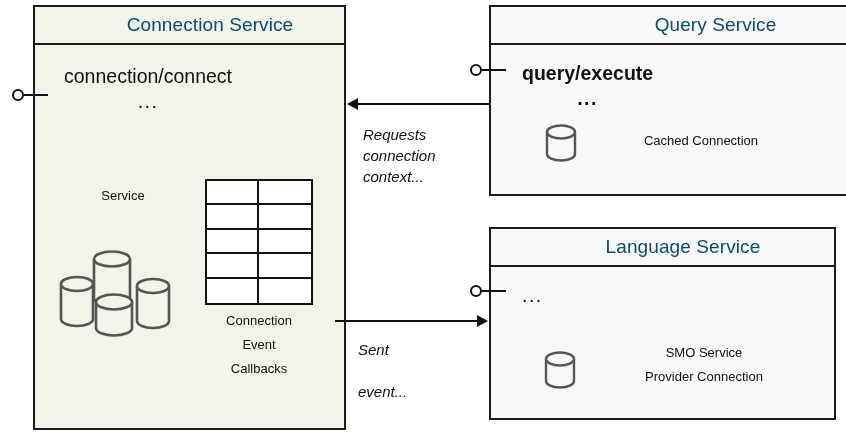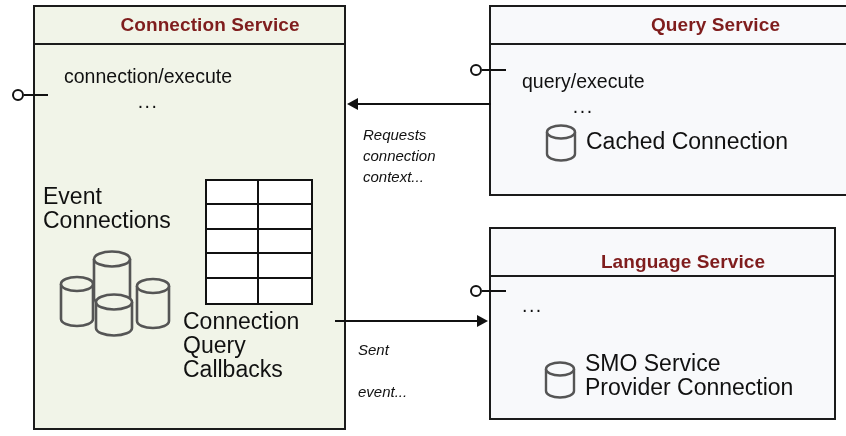--- a/index.html
+++ b/index.html
@@ -29,23 +29,23 @@
   }
   .box.olive { background: #f1f4e8; }
 
   .box-header {
     box-sizing: border-box;
     width: 100%;
     border-bottom: 2px solid #1b1b1b;
     display: flex;
     align-items: center;
     justify-content: center;
-    font-weight: bold;
+    font-weight: normal;
     font-size: 19px;
-    color: #7f1d1d;
+    color: #0c4a6e;
     letter-spacing: .1px;
     padding-left: 41px;
   }
   .box-body {
     position: relative;
     width: 100%;
     height: calc(100% - 38px);
   }
 
   
@@ -57,23 +57,23 @@
     white-space: nowrap;
   }
   .op-list .ellipsis {
     display: block;
     text-align: center;
     letter-spacing: 1.5px;
   }
   .centered-label {
     position: absolute;
     color: #111111;
-    font-size: 23px;
+    font-size: 13px;
     line-height: 24px;
-    text-align: left;
+    text-align: center;
   }
   .edge-label {
     position: absolute;
     font-style: italic;
     font-size: 15px;
     line-height: 21px;
     color: #111111;
   }
 
   
@@ -148,27 +148,26 @@
 </head>
 <body>
 
 <div id="canvas">
 
   <div class="box olive" style="left:33px; top:5px; width:313px; height:425px;">
     <div class="box-header" style="height:38px;">Connection Service</div>
     <div class="box-body">
 
       <div class="op-list" style="left:29px; top:19px;">
-        <span>connection/execute</span><br>
+        <span>connection/connect</span><br>
         <span class="ellipsis">...</span>
       </div>
 
       <div class="centered-label" style="left:8px; top:139px; width:160px;">
-        <span>Event</span><br>
-        <span>Connections</span>
+        <span>Service</span><br>
       </div>
 
       <div class="cyl" style="left:21px; top:203px;">
         <svg width="118" height="92" viewBox="0 0 118 92">
           <g fill="#f1f4e8" stroke="#555555" stroke-width="2.6">
 
             <path d="M5,36 L5,71 a16,7 0 0 0 32,0 L37,36"></path>
             <ellipse cx="21" cy="36" rx="16" ry="7"></ellipse>
 
             <path d="M81,38 L81,73 a16,7 0 0 0 32,0 L113,38"></path>
@@ -192,52 +191,52 @@
         <div class="cell"></div>
         <div class="cell last-col"></div>
         <div class="cell"></div>
         <div class="cell last-col"></div>
         <div class="cell last-row"></div>
         <div class="cell last-col last-row"></div>
       </div>
 
       <div class="centered-label" style="left:148px; top:264px; width:152px;">
         <span>Connection</span><br>
-        <span>Query</span><br>
+        <span>Event</span><br>
         <span>Callbacks</span>
       </div>
 
     </div>
   </div>
 
   <div class="box" style="left:489px; top:5px; width:412px; height:191px;">
     <div class="box-header" style="height:38px;">Query Service</div>
     <div class="box-body">
 
-      <div class="op-list" style="left:31px; top:24px;">
+      <div class="op-list" style="left:31px; top:16px;font-weight:bold;">
         <span>query/execute</span>
         <span class="ellipsis">...</span>
       </div>
 
       <div class="cyl" style="left:53px; top:77px;">
         <svg width="34" height="42" viewBox="0 0 34 42">
           <g fill="#f8f9fb" stroke="#555555" stroke-width="2.4">
             <path d="M3,10 L3,32 a14,6.5 0 0 0 28,0 L31,10"></path>
             <ellipse cx="17" cy="10" rx="14" ry="6.5"></ellipse>
           </g>
         </svg>
       </div>
 
       <div class="centered-label" style="left:95px; top:84px; width:230px;">Cached Connection</div>
 
     </div>
   </div>
 
   <div class="box" style="left:489px; top:227px; width:347px; height:193px;">
-    <div class="box-header" style="height:28px;margin-top:20px;">Language Service</div>
+    <div class="box-header" style="height:38px;">Language Service</div>
     <div class="box-body">
 
       <div class="op-list" style="left:31px; top:16px;">
         <span class="ellipsis">...</span>
       </div>
 
       <div class="cyl" style="left:52px; top:82px;">
         <svg width="34" height="42" viewBox="0 0 34 42">
           <g fill="#f8f9fb" stroke="#555555" stroke-width="2.4">
             <path d="M3,10 L3,32 a14,6.5 0 0 0 28,0 L31,10"></path>

